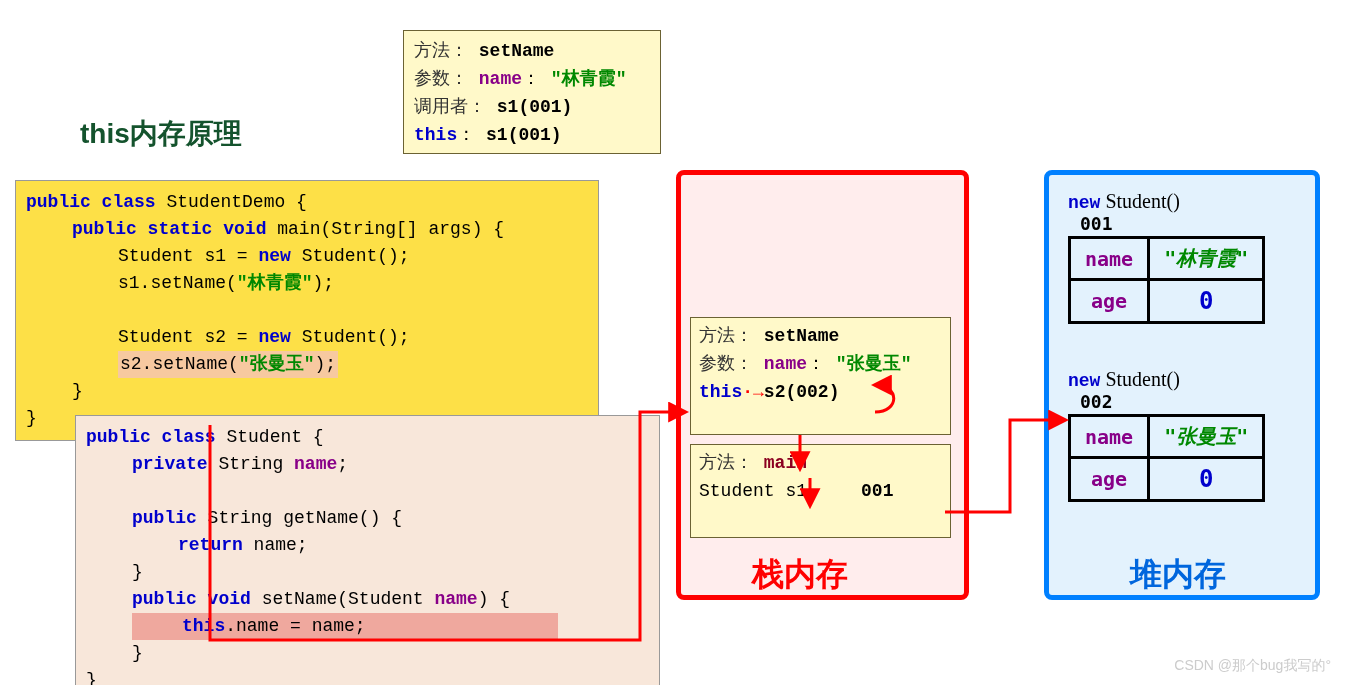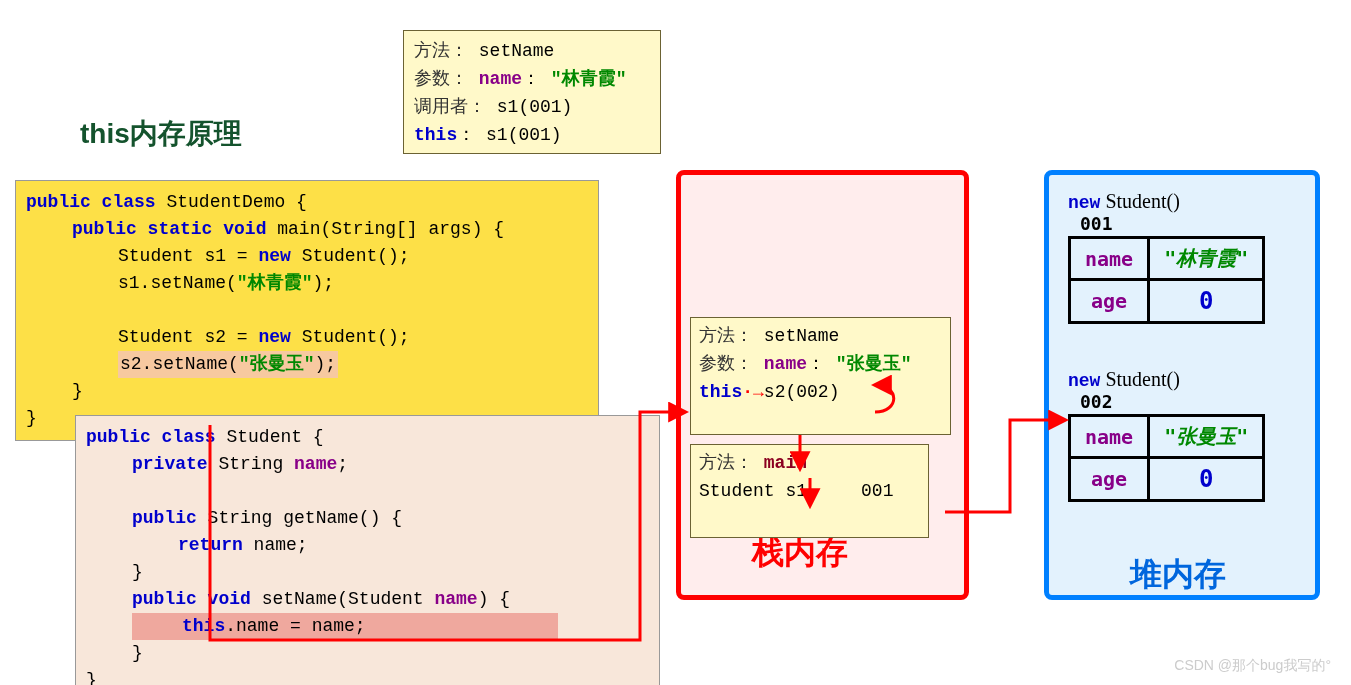--- a/index.html
+++ b/index.html
@@ -31,21 +31,21 @@
     background: #FFF9C9;
     border: 1.5px solid #6b6233;
     padding: 6px 10px;
     font-size: 18px;
   }
   .info-box-top .row, .stack-info .row { line-height: 28px; }
   .lbl { color: #333; }
   .kw-blue { color: #0000CC; font-weight: bold; }
   .kw-purple { color: #880088; font-weight: bold; }
   .kw-green { color: #008800; font-weight: bold; }
-  .kw-bold { font-weight: normal; }
+  .kw-bold { font-weight: bold; }
   .kw-red-dark { color: #8B0020; font-weight: bold; }
   
   .code1 {
     position: absolute;
     left: 15px;
     top: 180px;
     width: 584px;
     background: #fde047;
     border: 1.5px solid #999;
     padding: 8px 10px 8px 10px;
@@ -75,34 +75,34 @@
     top: 170px;
     width: 293px;
     height: 430px;
     border: 5px solid #FF0000;
     border-radius: 8px;
     background: #FFEDED;
   }
   .stack-label {
     position: absolute;
     left: 752px;
-    top: 531px;
+    top: 553px;
     font-size: 32px;
     font-weight: bold;
     color: #FF0000;
   }
   .stack-info {
     position: absolute;
     background: #FFF9C9;
     border: 1.5px solid #6b6233;
     padding: 4px 8px;
     font-size: 18px;
   }
   .stack-frame1 { left: 690px; top: 317px; width: 261px; height: 118px; }
-  .stack-frame2 { left: 690px; top: 444px; width: 239px; height: 94px; }
+  .stack-frame2 { left: 690px; top: 444px; width: 261px; height: 94px; }
   
   .heap {
     position: absolute;
     left: 1044px;
     top: 170px;
     width: 276px;
     height: 430px;
     border: 5px solid #0080FF;
     border-radius: 8px;
     background: #E3F2FD;

